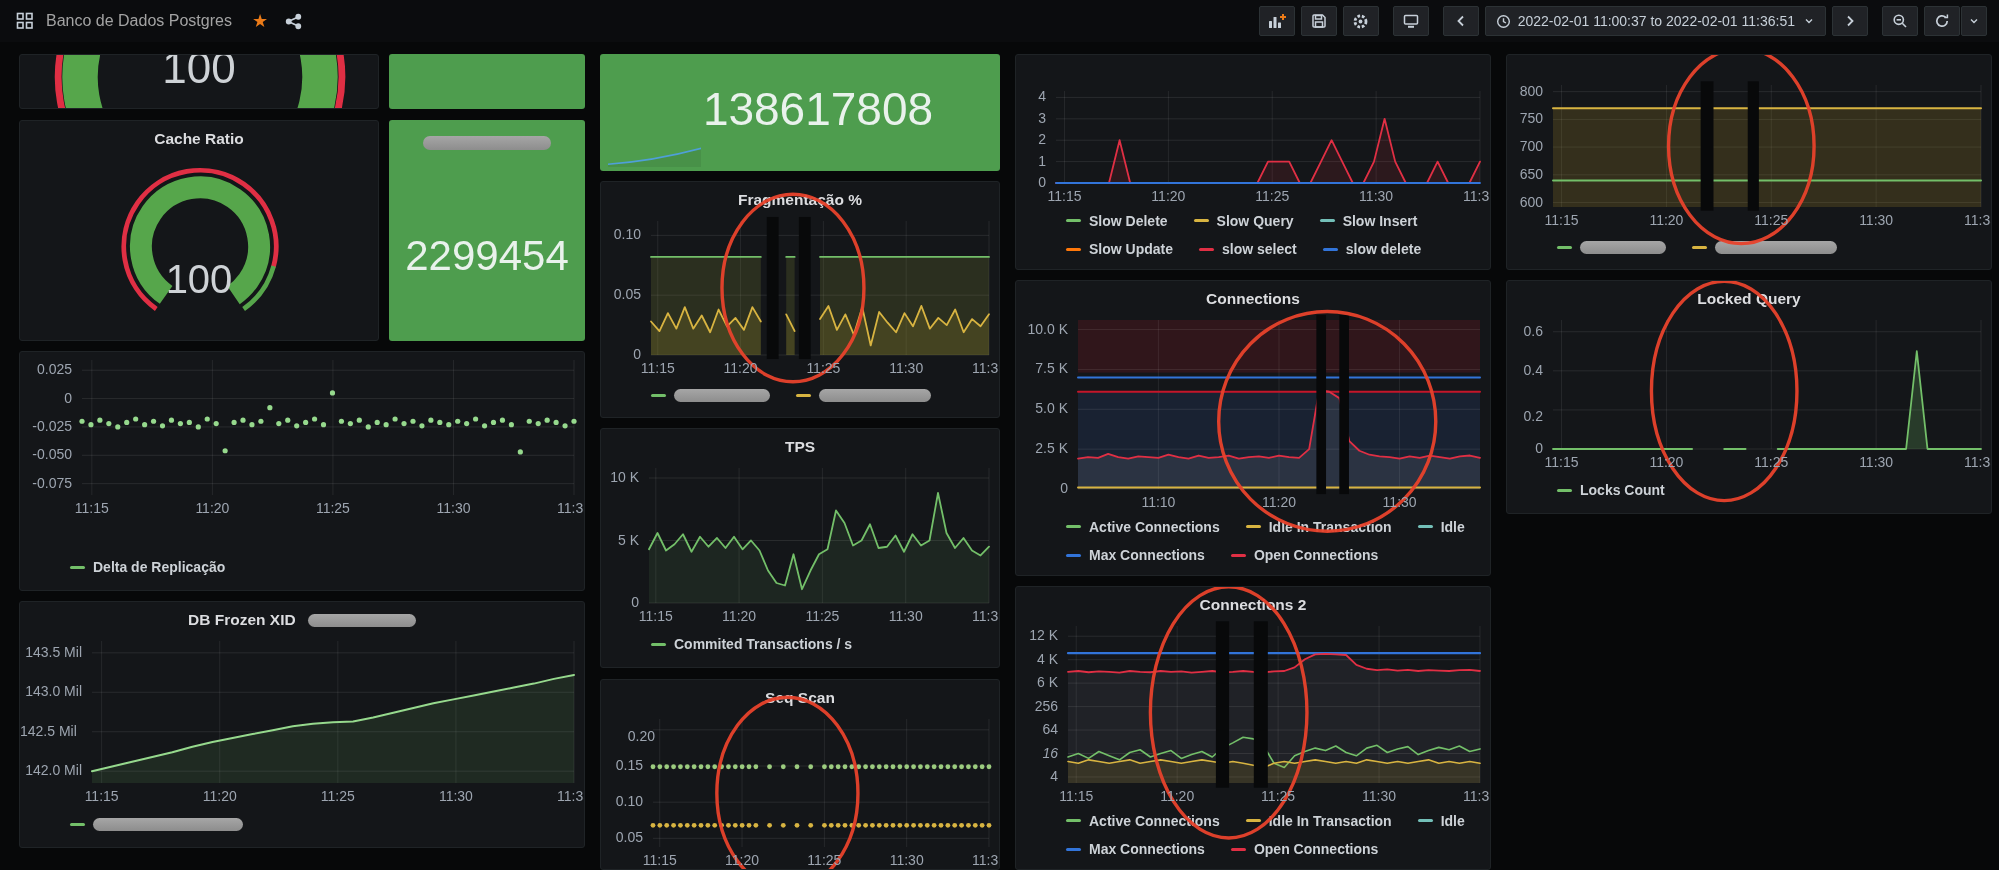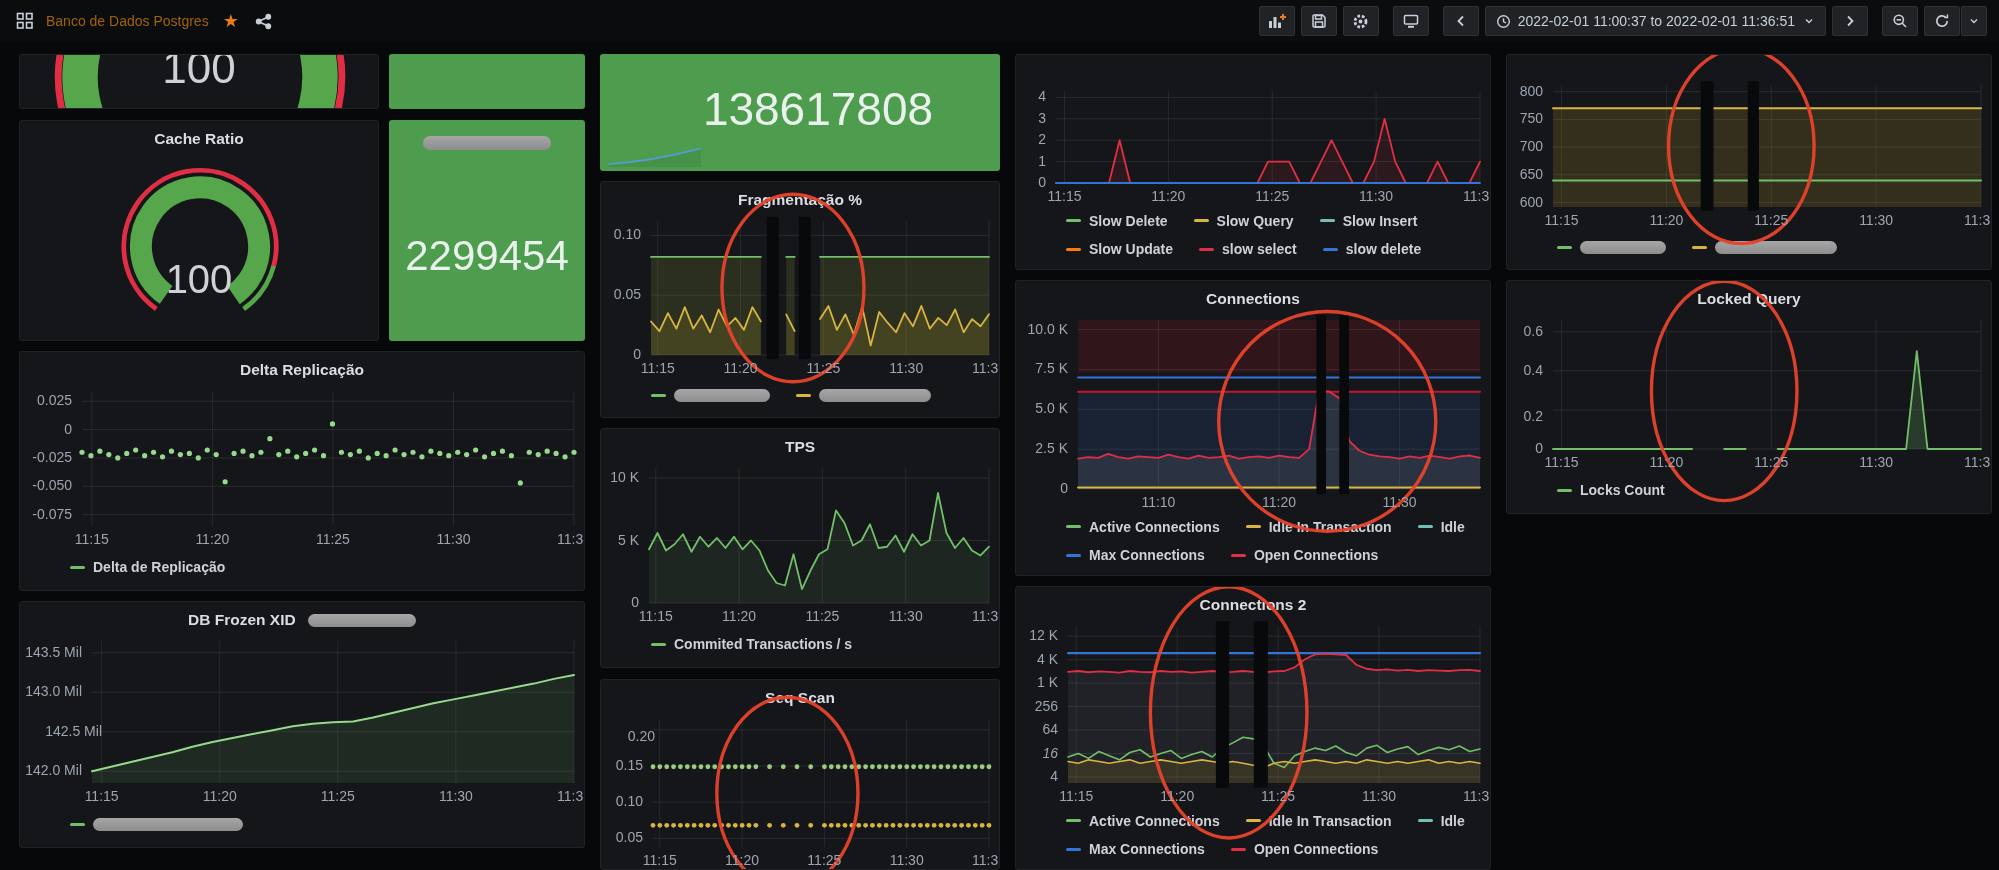--- a/index.html
+++ b/index.html
@@ -1,20 +1,20 @@
 <!DOCTYPE html>
 <html><head>
 <meta charset="utf-8">
 <style>
   html,body{margin:0;padding:0;}
   body{width:1999px;height:870px;background:#050607;font-family:"Liberation Sans","DejaVu Sans",sans-serif;position:relative;overflow:hidden;color:#d8d9da;}
   
   .navbar{position:absolute;left:0;top:0;right:0;height:42px;background:#0b0c0e;display:flex;align-items:center;padding:0 12px;box-sizing:border-box;}
   .nav-ic{display:inline-flex;align-items:center;justify-content:center;width:26px;height:26px;margin-right:8px;cursor:pointer;}
-  .dash-title{font-size:14px;font-weight:500;color:#a16207;margin-right:14px;cursor:pointer;}
+  .dash-title{font-size:16px;font-weight:500;color:#a3a3a3;margin-right:20px;cursor:pointer;}
   .star{color:#eb7b18;font-size:18px;margin-right:12px;cursor:pointer;}
   .nav-spacer{flex:1;}
   .tool-btn{display:inline-flex;align-items:center;justify-content:center;height:30px;min-width:36px;background:#202226;border:1px solid #2c3235;border-radius:2px;margin-left:6px;cursor:pointer;box-sizing:border-box;color:#c7d0d9;}
   .tool-btn svg{display:block;}
   .time-btn{padding:0 10px;font-size:14px;font-weight:500;color:#c7d0d9;white-space:nowrap;}
   .time-btn .tlabel{margin:0 8px 0 7px;}
   
   .dashboard{position:absolute;left:0;top:42px;width:1999px;height:828px;background:#070809;}
   .panel{position:absolute;background:#141619;border:1px solid #1f2326;border-radius:3px;box-sizing:border-box;display:flex;flex-direction:column;overflow:hidden;}
   .panel-title{height:26px;line-height:26px;margin-top:5px;text-align:center;font-size:15.5px;font-weight:600;color:#dcdde0;flex:0 0 auto;cursor:pointer;white-space:nowrap;}
@@ -410,21 +410,20 @@
       </div>
     <div class="legend" style="height:30px;">
         <span class="legend-item">
           <span class="legend-dash" style="background: rgb(115, 191, 105);"></span>
           <span>Locks Count</span>
         </span>
       </div>
   </div>
 
   <div class="panel" style="left:19px;top:309px;width:566px;height:240px;">
-    <div class="panel-title">Delta Replicação</div>
     <div class="chart-body">
         <svg viewBox="0 0 100 100" preserveAspectRatio="none" class="plot" style="position: absolute; left: 62px; top: 8px; width: 492px; height: 135px;">
           <line x1="0" y1="7.563025210084035" x2="100" y2="7.563025210084035" stroke="rgba(255,255,255,0.09)" stroke-width="1" vector-effect="non-scaling-stroke"></line>
           <line x1="0" y1="28.57142857142857" x2="100" y2="28.57142857142857" stroke="rgba(255,255,255,0.09)" stroke-width="1" vector-effect="non-scaling-stroke"></line>
           <line x1="0" y1="49.57983193277311" x2="100" y2="49.57983193277311" stroke="rgba(255,255,255,0.09)" stroke-width="1" vector-effect="non-scaling-stroke"></line>
           <line x1="0" y1="70.58823529411765" x2="100" y2="70.58823529411765" stroke="rgba(255,255,255,0.09)" stroke-width="1" vector-effect="non-scaling-stroke"></line>
           <line x1="0" y1="91.59663865546219" x2="100" y2="91.59663865546219" stroke="rgba(255,255,255,0.09)" stroke-width="1" vector-effect="non-scaling-stroke"></line>
           <line x1="2" y1="0" x2="2" y2="100" stroke="rgba(255,255,255,0.08)" stroke-width="1" vector-effect="non-scaling-stroke"></line>
           <line x1="26.5" y1="0" x2="26.5" y2="100" stroke="rgba(255,255,255,0.08)" stroke-width="1" vector-effect="non-scaling-stroke"></line>
           <line x1="51" y1="0" x2="51" y2="100" stroke="rgba(255,255,255,0.08)" stroke-width="1" vector-effect="non-scaling-stroke"></line>
@@ -552,21 +551,21 @@
           <line x1="2" y1="0" x2="2" y2="100" stroke="rgba(255,255,255,0.08)" stroke-width="1" vector-effect="non-scaling-stroke"></line>
           <line x1="26.5" y1="0" x2="26.5" y2="100" stroke="rgba(255,255,255,0.08)" stroke-width="1" vector-effect="non-scaling-stroke"></line>
           <line x1="51" y1="0" x2="51" y2="100" stroke="rgba(255,255,255,0.08)" stroke-width="1" vector-effect="non-scaling-stroke"></line>
           <line x1="75.5" y1="0" x2="75.5" y2="100" stroke="rgba(255,255,255,0.08)" stroke-width="1" vector-effect="non-scaling-stroke"></line>
           <line x1="100" y1="0" x2="100" y2="100" stroke="rgba(255,255,255,0.08)" stroke-width="1" vector-effect="non-scaling-stroke"></line>
           <path d="M0.00,91.67 L 4.17,88.33 L 8.33,85.00 L 12.50,81.67 L 16.67,78.33 L 20.83,74.44 L 25.00,71.11 L 29.17,68.33 L 33.33,65.56 L 37.50,62.78 L 41.67,60.00 L 45.83,58.33 L 50.00,57.22 L 54.17,56.67 L 58.33,53.89 L 62.50,50.56 L 66.67,47.22 L 70.83,43.89 L 75.00,41.11 L 79.17,38.33 L 83.33,35.56 L 87.50,32.78 L 91.67,30.00 L 95.83,26.67 L 100.00,23.89 L100.00,100 L0.00,100 Z" fill="rgba(115,191,105,0.12)" stroke="none"></path>
           <path d="M0.00,91.67 L 4.17,88.33 L 8.33,85.00 L 12.50,81.67 L 16.67,78.33 L 20.83,74.44 L 25.00,71.11 L 29.17,68.33 L 33.33,65.56 L 37.50,62.78 L 41.67,60.00 L 45.83,58.33 L 50.00,57.22 L 54.17,56.67 L 58.33,53.89 L 62.50,50.56 L 66.67,47.22 L 70.83,43.89 L 75.00,41.11 L 79.17,38.33 L 83.33,35.56 L 87.50,32.78 L 91.67,30.00 L 95.83,26.67 L 100.00,23.89" fill="none" stroke="#96d98d" stroke-width="2" vector-effect="non-scaling-stroke" stroke-linejoin="round" stroke-linecap="round"></path>
         </svg>
         <span class="y-tick" style="width: 62px; top: 10.8333px;">143.5 Mil</span>
         <span class="y-tick" style="width: 62px; top: 50.2778px;">143.0 Mil</span>
-        <span class="y-tick" style="width: 82px; top: 89.7222px;">142.5 Mil</span>
+        <span class="y-tick" style="width: 48px; top: 89.7222px;">142.5 Mil</span>
         <span class="y-tick" style="width: 62px; top: 129.167px;">142.0 Mil</span>
         <span class="x-tick" style="left: 53.64px; top: 155px;">11:15</span>
         <span class="x-tick" style="left: 171.73px; top: 155px;">11:20</span>
         <span class="x-tick" style="left: 289.82px; top: 155px;">11:25</span>
         <span class="x-tick" style="left: 407.91px; top: 155px;">11:30</span>
         <span class="x-tick" style="left: 526px; top: 155px;">11:35</span>
       </div>
     <div class="legend" style="height:30px;">
         <span class="legend-item">
           <span class="legend-dash" style="background: rgb(115, 191, 105);"></span>
@@ -713,21 +712,21 @@
           <path d="M0.00,29.18 L 2.50,28.66 L 5.00,29.46 L 7.50,28.92 L 10.00,29.18 L 12.50,29.74 L 15.00,28.66 L 17.50,29.18 L 20.00,29.46 L 22.50,28.66 L 25.00,29.18 L 27.50,28.92 L 30.00,29.74 L 32.50,29.18 L 35.00,28.66 L 37.50,29.46 L 40.00,29.18 L 42.50,28.66 L 45.00,29.18 L 47.50,29.46 L 50.00,28.92 L 52.50,28.66 L 55.00,26.36 L 57.50,21.19 L 60.00,18.09 L 62.50,17.71 L 65.00,18.09 L 67.50,18.48 L 70.00,24.81 L 72.50,27.22 L 75.00,28.16 L 77.50,27.68 L 80.00,28.40 L 82.50,27.91 L 85.00,28.66 L 87.50,28.16 L 90.00,28.40 L 92.50,28.66 L 95.00,28.16 L 97.50,27.91 L 100.00,28.66" fill="none" stroke="#e02f44" stroke-width="1.8" vector-effect="non-scaling-stroke" stroke-linejoin="round" stroke-linecap="round"></path>
           <path d="M0.00,83.45 L 2.50,81.22 L 5.00,84.32 L 7.50,79.95 L 10.00,82.66 L 12.50,85.25 L 15.00,80.56 L 17.50,78.81 L 20.00,83.45 L 22.50,81.22 L 25.00,79.36 L 27.50,84.32 L 30.00,81.91 L 32.50,79.95 L 35.00,83.45 L 37.50,77.78 L 40.00,74.44 L 42.50,70.82 L 45.00,71.89 L 47.50,76.41 L 50.00,87.42 L 52.50,90.13 L 55.00,82.66 L 57.50,79.95 L 60.00,77.78 L 62.50,79.36 L 65.00,76.41 L 67.50,80.56 L 70.00,82.66 L 72.50,77.78 L 75.00,75.98 L 77.50,80.56 L 80.00,78.29 L 82.50,76.85 L 85.00,81.91 L 87.50,79.36 L 90.00,77.31 L 92.50,78.81 L 95.00,76.41 L 97.50,79.95 L 100.00,78.29" fill="none" stroke="#73bf69" stroke-width="1.6" vector-effect="non-scaling-stroke" stroke-linejoin="round" stroke-linecap="round"></path>
           <path d="M0.00,86.28 L 2.50,87.42 L 5.00,85.25 L 7.50,86.28 L 10.00,87.42 L 12.50,86.28 L 15.00,85.25 L 17.50,87.42 L 20.00,86.28 L 22.50,85.25 L 25.00,86.28 L 27.50,87.42 L 30.00,86.28 L 32.50,85.25 L 35.00,86.28 L 37.50,87.42 L 40.00,86.28 L 42.50,87.42 L 45.00,88.69 L 47.50,90.13 L 50.00,87.42 L 52.50,86.28 L 55.00,87.42 L 57.50,86.28 L 60.00,85.25 L 62.50,86.28 L 65.00,87.42 L 67.50,86.28 L 70.00,87.42 L 72.50,85.25 L 75.00,86.28 L 77.50,87.42 L 80.00,86.28 L 82.50,87.42 L 85.00,86.28 L 87.50,85.25 L 90.00,87.42 L 92.50,86.28 L 95.00,87.42 L 97.50,86.28 L 100.00,87.42 L100.00,100 L0.00,100 Z" fill="rgba(180,150,40,0.16)" stroke="none"></path>
           <path d="M0.00,86.28 L 2.50,87.42 L 5.00,85.25 L 7.50,86.28 L 10.00,87.42 L 12.50,86.28 L 15.00,85.25 L 17.50,87.42 L 20.00,86.28 L 22.50,85.25 L 25.00,86.28 L 27.50,87.42 L 30.00,86.28 L 32.50,85.25 L 35.00,86.28 L 37.50,87.42 L 40.00,86.28 L 42.50,87.42 L 45.00,88.69 L 47.50,90.13 L 50.00,87.42 L 52.50,86.28 L 55.00,87.42 L 57.50,86.28 L 60.00,85.25 L 62.50,86.28 L 65.00,87.42 L 67.50,86.28 L 70.00,87.42 L 72.50,85.25 L 75.00,86.28 L 77.50,87.42 L 80.00,86.28 L 82.50,87.42 L 85.00,86.28 L 87.50,85.25 L 90.00,87.42 L 92.50,86.28 L 95.00,87.42 L 97.50,86.28 L 100.00,87.42" fill="none" stroke="#d8b441" stroke-width="1.6" vector-effect="non-scaling-stroke" stroke-linejoin="round" stroke-linecap="round"></path>
           <rect x="35.9" y="-3" width="3.2" height="106" fill="#08090a"></rect>
           <rect x="45.1" y="-3" width="3.4000000000000004" height="106" fill="#08090a"></rect>
           <ellipse cx="39" cy="55.00000000000001" rx="19" ry="80" fill="none" stroke="#e8432c" stroke-width="3.4" vector-effect="non-scaling-stroke" opacity="0.95"></ellipse>
         </svg>
         <span class="y-tick" style="width: 42px; top: 9.23436px;">12 K</span>
         <span class="y-tick" style="width: 42px; top: 32.6895px;">4 K</span>
-        <span class="y-tick" style="width: 42px; top: 56.1447px;">1 K</span>
+        <span class="y-tick" style="width: 42px; top: 56.1447px;">6 K</span>
         <span class="y-tick" style="width: 42px; top: 79.5998px;">256</span>
         <span class="y-tick" style="width: 42px; top: 103.055px;">64</span>
         <span class="y-tick" style="width: 42px; top: 126.51px; font-style: italic;">16</span>
         <span class="y-tick" style="width: 42px; top: 149.965px;">4</span>
         <span class="x-tick" style="left: 32.24px; top: 170px;">11:15</span>
         <span class="x-tick" style="left: 133.18px; top: 170px;">11:20</span>
         <span class="x-tick" style="left: 234.12px; top: 170px;">11:25</span>
         <span class="x-tick" style="left: 335.06px; top: 170px;">11:30</span>
         <span class="x-tick" style="left: 436px; top: 170px;">11:35</span>
       </div>

